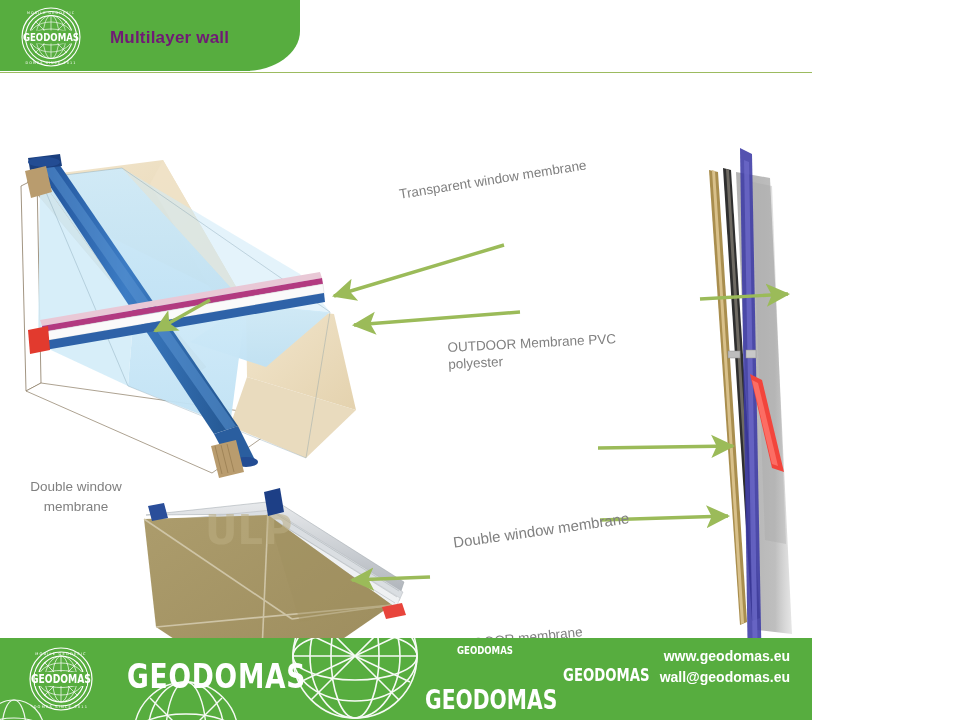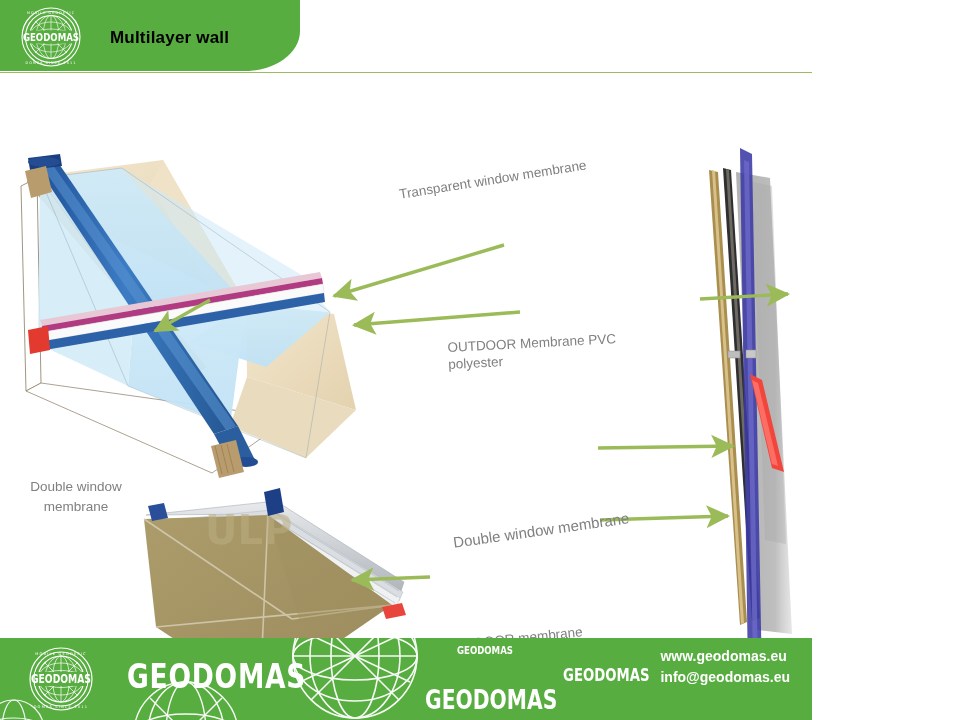--- a/index.html
+++ b/index.html
@@ -24,21 +24,21 @@
     position:absolute;left:0;top:0;width:250px;height:71px;background:#57AD3F;
   }
   .header-line{
     position:absolute;left:0;top:72px;width:960px;height:1px;background:#9CBB60;
   }
   .logo-badge{
     position:absolute;left:12px;top:6px;width:78px;height:62px;
   }
   .tab-title{
     position:absolute;left:110px;top:28px;
-    color:#000000;font-size:17px;font-weight:bold;letter-spacing:.2px;
+    color:#701a75;font-size:17px;font-weight:bold;letter-spacing:.2px;
     white-space:nowrap;
   }
   .slide-title{
     position:absolute;left:372px;top:21px;
     color:#A6A6A6;font-size:29px;font-weight:bold;white-space:nowrap;
   }
 
   
   .footer{position:absolute;left:0;top:638px;width:960px;height:82px;background:#57AD3F;overflow:hidden;}
   .footer-logo{position:absolute;left:20px;top:8px;width:82px;height:66px;}
@@ -46,21 +46,21 @@
     position:absolute;left:127px;top:18px;color:#ffffff;
     font-size:34px;font-weight:bold;letter-spacing:1px;
     font-family:"DejaVu Sans", sans-serif;
     transform:scaleX(.78);transform-origin:left center;
   }
   .wm{position:absolute;color:#ffffff;font-weight:bold;font-family:"DejaVu Sans", sans-serif;white-space:nowrap;}
   .wm-a{left:457px;top:644px;font-size:11px;transform:scaleX(.78);transform-origin:left center;}
   .wm-b{left:563px;top:665px;font-size:17px;transform:scaleX(.78);transform-origin:left center;}
   .wm-c{left:425px;top:685px;font-size:26px;transform:scaleX(.78);transform-origin:left center;}
   .footer-contact{
-    position:absolute;right:22px;top:646px;text-align:left;
+    position:absolute;right:22px;top:646px;text-align:right;
     color:#ffffff;font-size:14px;font-weight:bold;line-height:21px;
   }
 
   
   .stage{position:absolute;left:0;top:74px;width:960px;height:564px;}
   svg.fig{position:absolute;left:0;top:0;width:960px;height:564px;overflow:visible;}
 
   .callout{
     position:absolute;color:#808080;font-size:13.5px;line-height:17px;
     white-space:nowrap;font-family:"Liberation Sans", sans-serif;
@@ -304,16 +304,16 @@
 
     <div class="footer-wordmark">GEODOMAS</div>
   </div>
 
   <div class="wm wm-a">GEODOMAS</div>
   <div class="wm wm-b">GEODOMAS</div>
   <div class="wm wm-c">GEODOMAS</div>
 
   <div class="footer-contact">
     <div>www.geodomas.eu</div>
-    <div>info@geodomas.eu</div>
+    <div>wall@geodomas.eu</div>
   </div>
 
 </div>
 
 </body></html>

